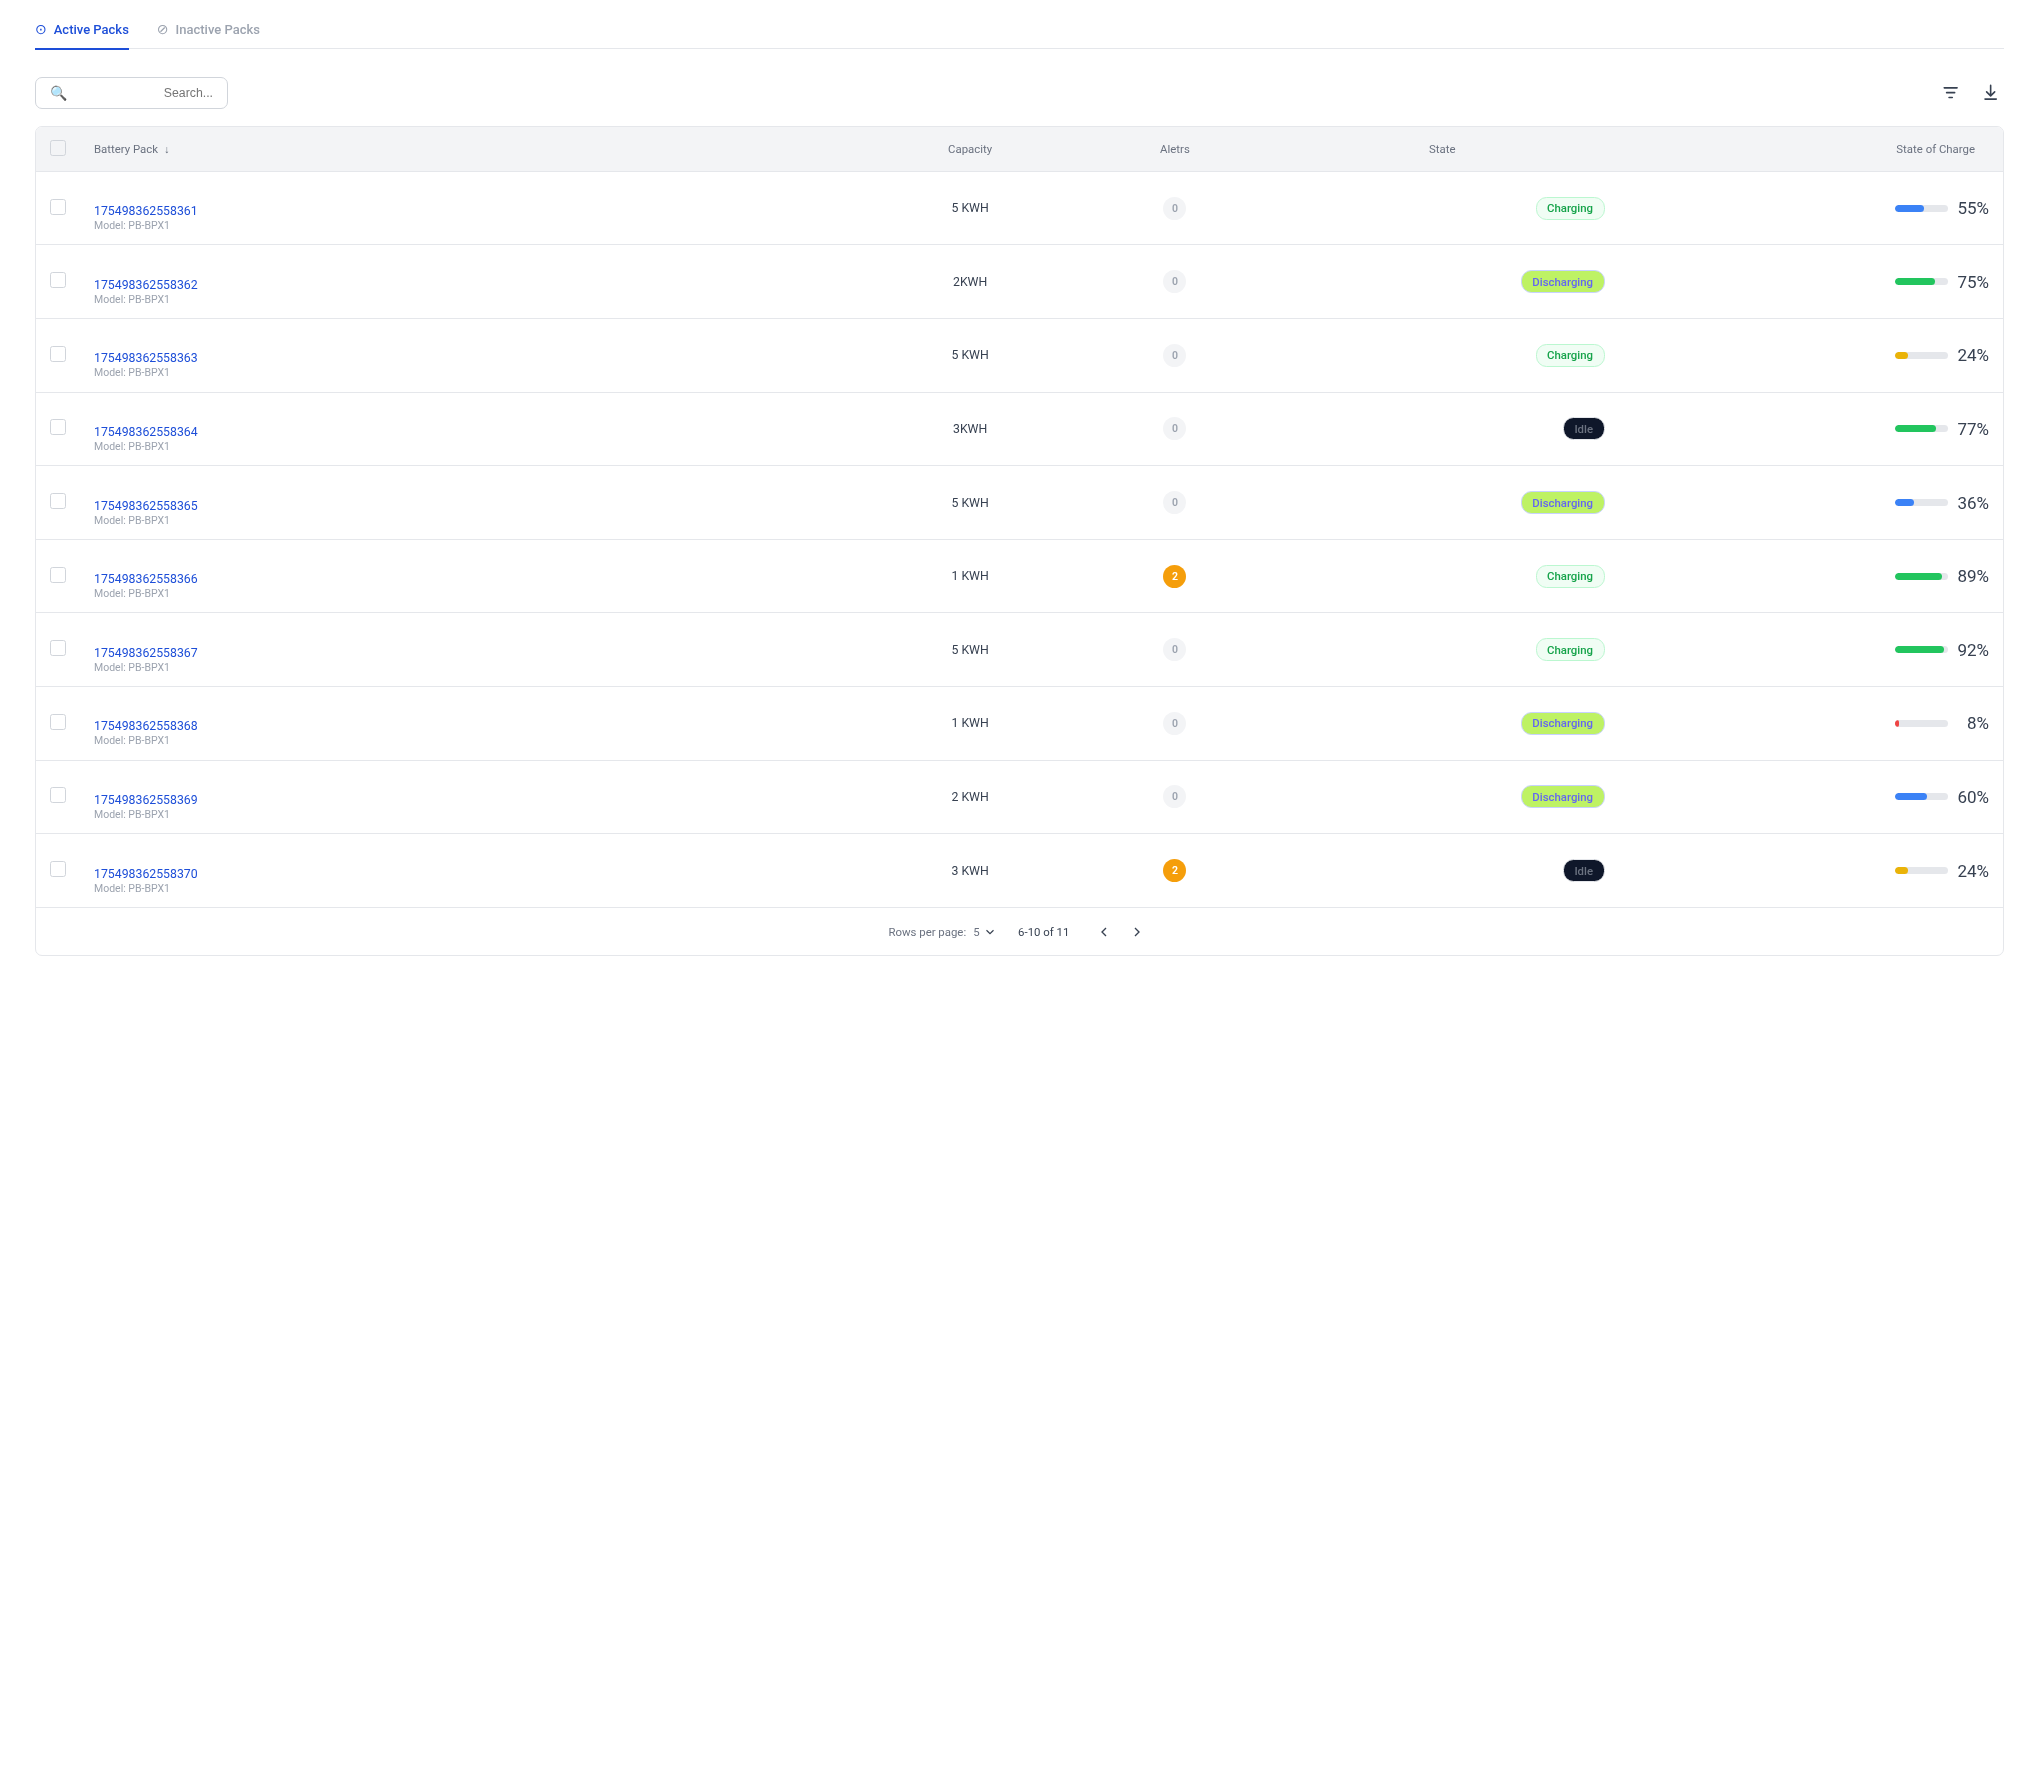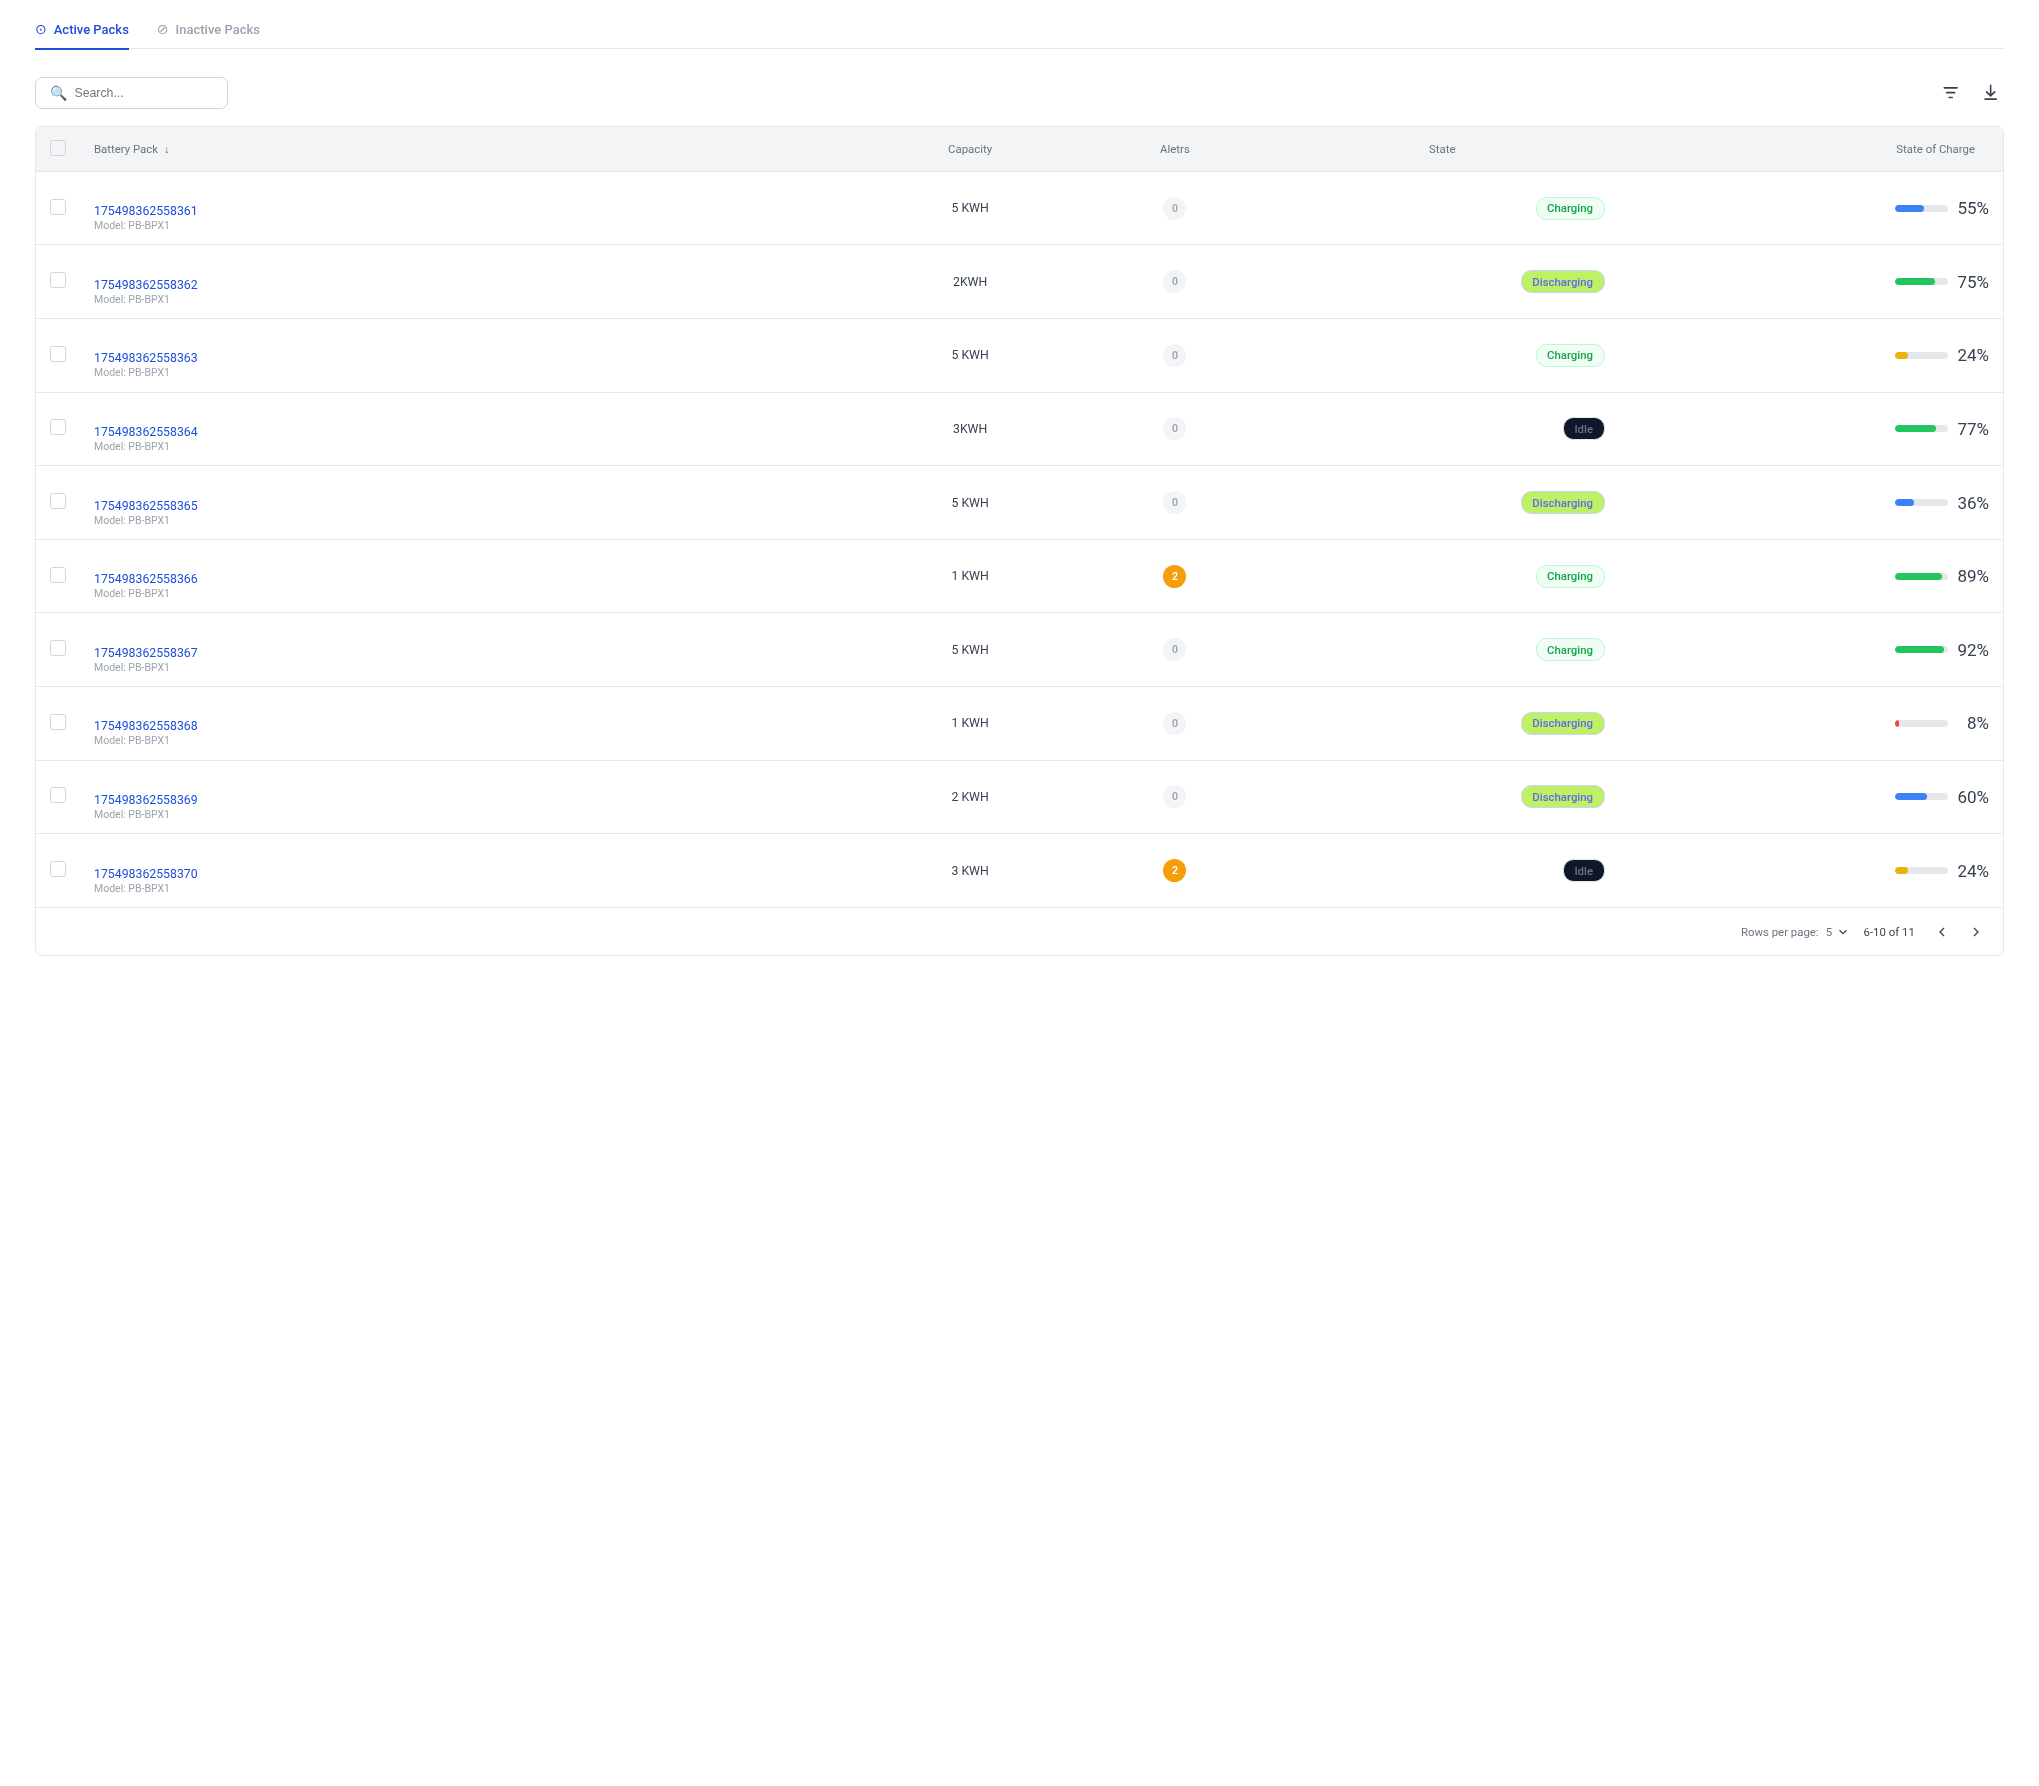--- a/index.html
+++ b/index.html
@@ -56,20 +56,21 @@
       width: 193px;
       background: #fff;
     }
     .search-box input {
       border: none;
       outline: none;
       font-size: 12.3px;
       color: #6b7280;
       width: 100%;
       background: transparent;
+      text-align: right;
     }
     .search-icon { color: #9ca3af; font-size: 14px; }
     .toolbar-actions {
       display: flex;
       align-items: center;
       gap: 14px;
     }
     .toolbar-btn {
       background: none;
       border: none;
@@ -211,24 +212,24 @@
       font-size: 17px;
       color: #374151;
       min-width: 32px;
       text-align: right;
     }
 
     
     .pagination {
       display: flex;
       align-items: center;
-      justify-content: flex-end;
+      justify-content: center;
       padding: 12.3px 14px;
       border-top: 0.9px solid #e5e7eb;
-      gap: 14px;
+      gap: 21px;
       font-size: 11.4px;
       color: #6b7280;
     }
     .rows-per-page {
       display: flex;
       align-items: center;
       gap: 7px;
     }
     .rows-select {
       display: flex;

